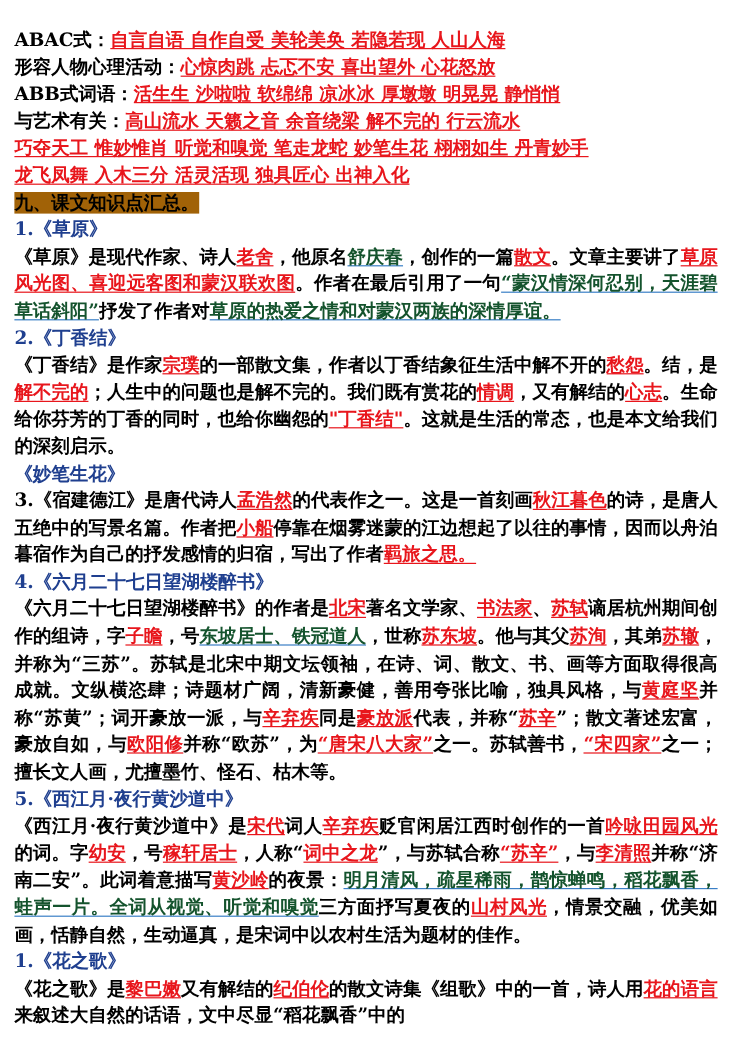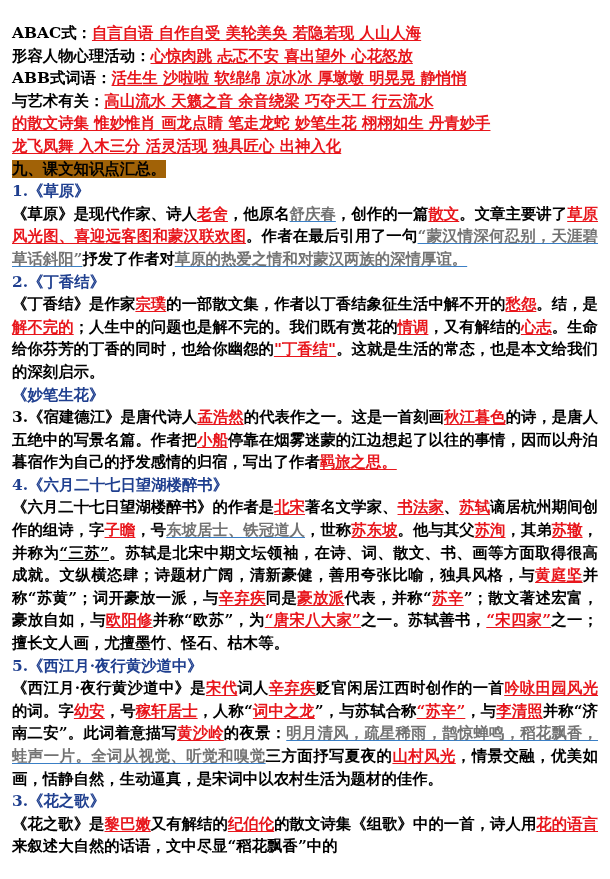--- a/index.html
+++ b/index.html
@@ -26,24 +26,24 @@
   .line {
     font-size: 15.4px;
     line-height: 22.6px;
     white-space: nowrap;
     letter-spacing: 0px;
     font-weight: 600;
   }
   
   .k  { color: #000000; }            
   .r  { color: #e8161c; }            
-  .b2 { color: #737373; }
+  .b2 { color: #14532d; }
   .ur { text-decoration: underline; text-decoration-color: #e8161c; text-underline-offset: 2px; }
   .ub { text-decoration: underline; text-decoration-color: #3a7fc6; text-underline-offset: 2px; }
-  .uk { text-decoration: underline; text-decoration-color: #000000; text-underline-offset: 2px; margin-top: 16px; }
+  .uk { text-decoration-color: #000000; text-underline-offset: 2px; margin-top: 16px; }
   .hl { background: #a16207; }       
   .hd { color: #1f3f8f; font-weight: 700; text-align: center; }
   .lbl { font-family: "DejaVu Serif", "Liberation Serif", serif; }
   .footer {
     position: absolute;
     left: 0;
     right: 0;
     bottom: 4px;
     text-align: center;
     font-size: 12.5px;
@@ -67,24 +67,24 @@
     <div class="line">
       <span class="k lbl">ABAC式：</span><span class="r ur">自言自语 自作自受 美轮美奂 若隐若现 人山人海</span>
     </div>
     <div class="line">
       <span class="k lbl">形容人物心理活动：</span><span class="r ur">心惊肉跳 忐忑不安 喜出望外 心花怒放</span>
     </div>
     <div class="line">
       <span class="k lbl">ABB式词语：</span><span class="r ur">活生生 沙啦啦 软绵绵 凉冰冰 厚墩墩 明晃晃 静悄悄</span>
     </div>
     <div class="line">
-      <span class="k lbl">与艺术有关：</span><span class="r ur">高山流水 天籁之音 余音绕梁 巧夺天工 行云流水</span>
+      <span class="k lbl">与艺术有关：</span><span class="r ur">高山流水 天籁之音 余音绕梁 解不完的 行云流水</span>
     </div>
     <div class="line">
-      <span class="r ur">的散文诗集 惟妙惟肖 画龙点睛 笔走龙蛇 妙笔生花 栩栩如生 丹青妙手</span>
+      <span class="r ur">巧夺天工 惟妙惟肖 听觉和嗅觉 笔走龙蛇 妙笔生花 栩栩如生 丹青妙手</span>
     </div>
     <div class="line">
       <span class="r ur">龙飞凤舞 入木三分 活灵活现 独具匠心 出神入化</span>
     </div>
   </div>
 
   <div class="line">
     <span class="k hl">九、课文知识点汇总。</span>
   </div>
 
@@ -92,17 +92,17 @@
       <div class="line"><span class="hd">1.《草原》</span></div>
       <div class="para"><span class="k">《草原》是现代作家、诗人</span><span class="r ur">老舍</span><span class="k">，他原名</span><span class="b2 ub">舒庆春</span><span class="k">，创作的一篇</span><span class="r ur">散文</span><span class="k">。文章主要讲了</span><span class="r ur">草原风光图、喜迎远客图和蒙汉联欢图</span><span class="k">。作者在最后引用了一句</span><span class="b2 ub">“蒙汉情深何忍别，天涯碧草话斜阳”</span><span class="k">抒发了作者对</span><span class="b2 ub">草原的热爱之情和对蒙汉两族的深情厚谊。</span></div>
       <div class="line"><span class="hd">2.《丁香结》</span></div>
       <div class="para"><span class="k">《丁香结》是作家</span><span class="r ur">宗璞</span><span class="k">的一部散文集，作者以丁香结象征生活中解不开的</span><span class="r ur">愁怨</span><span class="k">。结，是</span><span class="r ur">解不完的</span><span class="k">；人生中的问题也是解不完的。我们既有赏花的</span><span class="r ur">情调</span><span class="k">，又有解结的</span><span class="r ur">心志</span><span class="k">。生命给你芬芳的丁香的同时，也给你幽怨的</span><span class="r ur">"丁香结"</span><span class="k">。这就是生活的常态，也是本文给我们的深刻启示。</span></div>
       <div class="line"><span class="hd">《妙笔生花》</span></div>
       <div class="para"><span class="k">3.《宿建德江》是唐代诗人</span><span class="r ur">孟浩然</span><span class="k">的代表作之一。这是一首刻画</span><span class="r ur">秋江暮色</span><span class="k">的诗，是唐人五绝中的写景名篇。作者把</span><span class="r ur">小船</span><span class="k">停靠在烟雾迷蒙的江边想起了以往的事情，因而以舟泊暮宿作为自己的抒发感情的归宿，写出了作者</span><span class="r ur">羁旅之思。</span></div>
       <div class="line"><span class="hd">4.《六月二十七日望湖楼醉书》</span></div>
       <div class="para"><span class="k">《六月二十七日望湖楼醉书》的作者是</span><span class="r ur">北宋</span><span class="k">著名文学家、</span><span class="r ur">书法家</span><span class="k">、</span><span class="r ur">苏轼</span><span class="k">谪居杭州期间创作的组诗，字</span><span class="r ur">子瞻</span><span class="k">，号</span><span class="b2 ub">东坡居士、铁冠道人</span><span class="k">，世称</span><span class="r ur">苏东坡</span><span class="k">。他与其父</span><span class="r ur">苏洵</span><span class="k">，其弟</span><span class="r ur">苏辙</span><span class="k">，并称为</span><span class="k uk">“三苏”</span><span class="k">。苏轼是北宋中期文坛领袖，在诗、词、散文、书、画等方面取得很高成就。文纵横恣肆；诗题材广阔，清新豪健，善用夸张比喻，独具风格，与</span><span class="r ur">黄庭坚</span><span class="k">并称“苏黄”；词开豪放一派，与</span><span class="r ur">辛弃疾</span><span class="k">同是</span><span class="r ur">豪放派</span><span class="k">代表，并称“</span><span class="r ur">苏辛</span><span class="k">”；散文著述宏富，豪放自如，与</span><span class="r ur">欧阳修</span><span class="k">并称“欧苏”，为</span><span class="r ur">“唐宋八大家”</span><span class="k">之一。苏轼善书，</span><span class="r ur">“宋四家”</span><span class="k">之一；擅长文人画，尤擅墨竹、怪石、枯木等。</span></div>
       <div class="line"><span class="hd">5.《西江月·夜行黄沙道中》</span></div>
       <div class="para"><span class="k">《西江月·夜行黄沙道中》是</span><span class="r ur">宋代</span><span class="k">词人</span><span class="r ur">辛弃疾</span><span class="k">贬官闲居江西时创作的一首</span><span class="r ur">吟咏田园风光</span><span class="k">的词。字</span><span class="r ur">幼安</span><span class="k">，号</span><span class="r ur">稼轩居士</span><span class="k">，人称“</span><span class="r ur">词中之龙</span><span class="k">”，与苏轼合称</span><span class="r ur">“苏辛”</span><span class="k">，与</span><span class="r ur">李清照</span><span class="k">并称“济南二安”。此词着意描写</span><span class="r ur">黄沙岭</span><span class="k">的夜景：</span><span class="b2 ub">明月清风，疏星稀雨，鹊惊蝉鸣，稻花飘香，蛙声一片。全词从视觉、听觉和嗅觉</span><span class="k">三方面抒写夏夜的</span><span class="r ur">山村风光</span><span class="k">，情景交融，优美如画，恬静自然，生动逼真，是宋词中以农村生活为题材的佳作。</span></div>
-      <div class="line"><span class="hd">3.《花之歌》</span></div>
+      <div class="line"><span class="hd">1.《花之歌》</span></div>
       <div class="para"><span class="k">《花之歌》是</span><span class="r ur">黎巴嫩</span><span class="k">又有解结的</span><span class="r ur">纪伯伦</span><span class="k">的散文诗集《组歌》中的一首，诗人用</span><span class="r ur">花的语言</span><span class="k">来叙述大自然的话语，文中尽显“稻花飘香”中的</span></div>
     </div>
 
 </div>
 
 </body></html>

